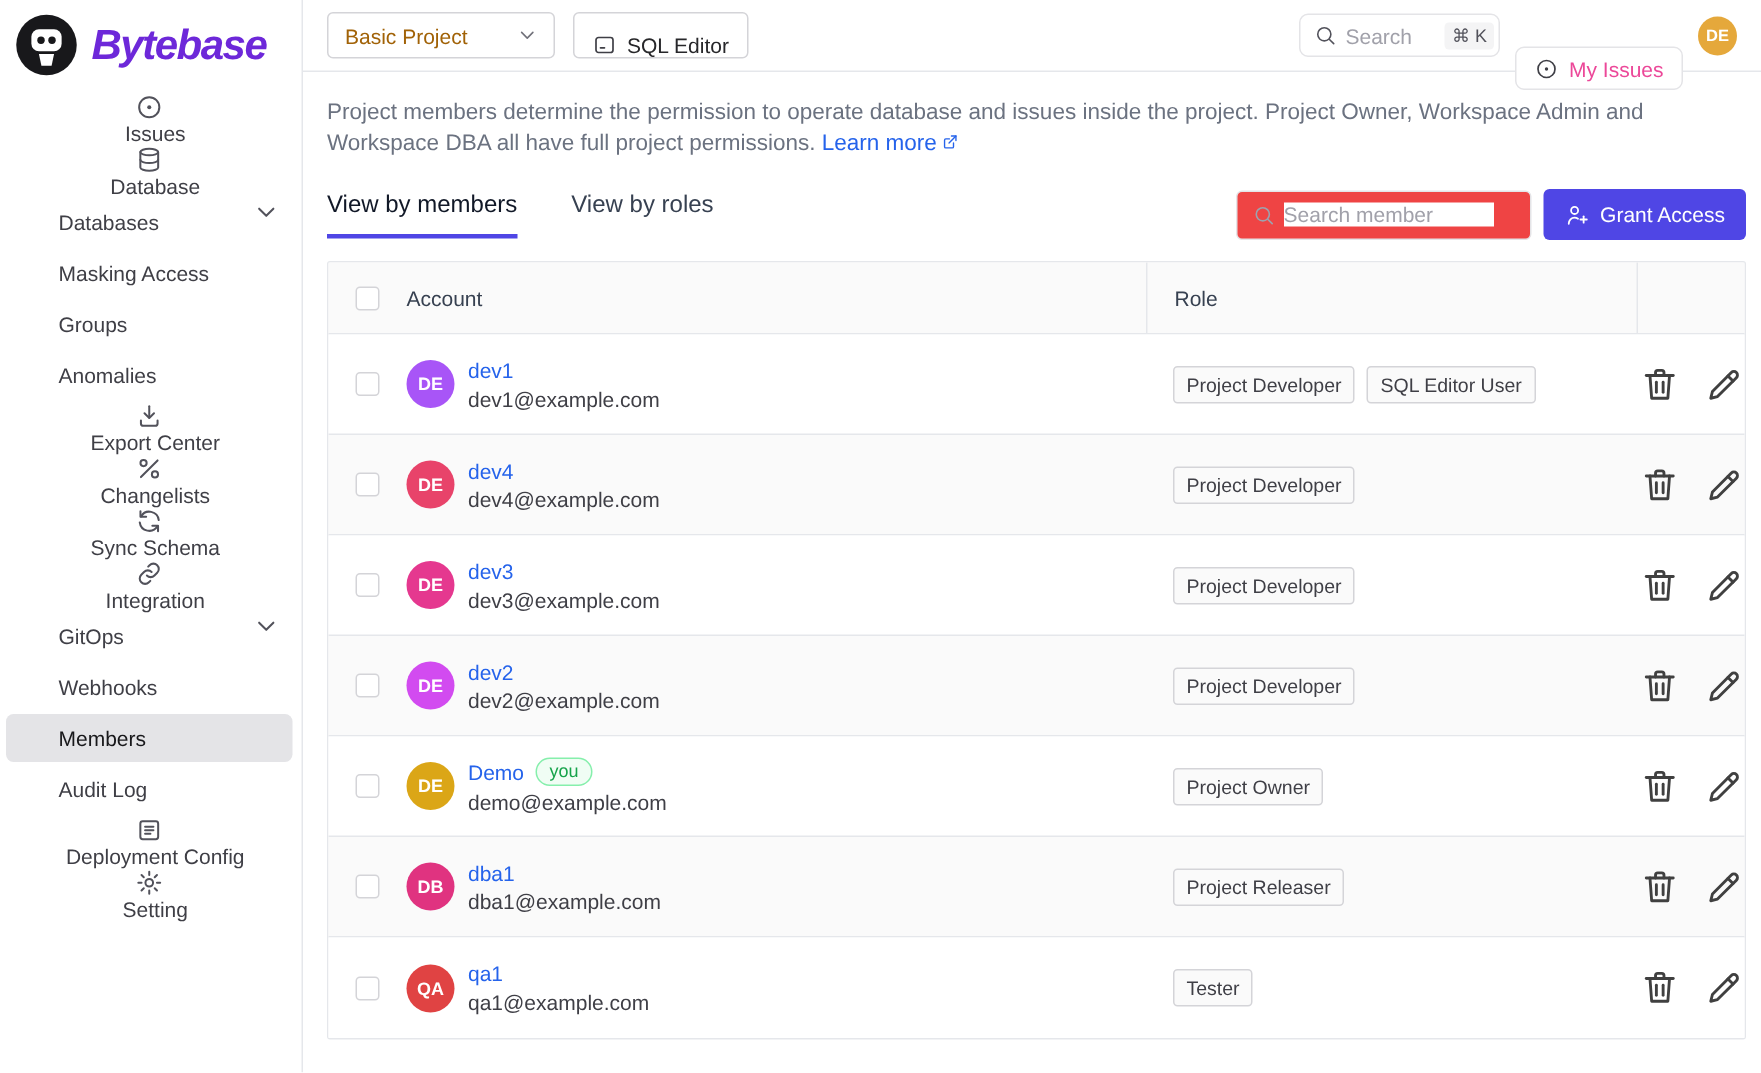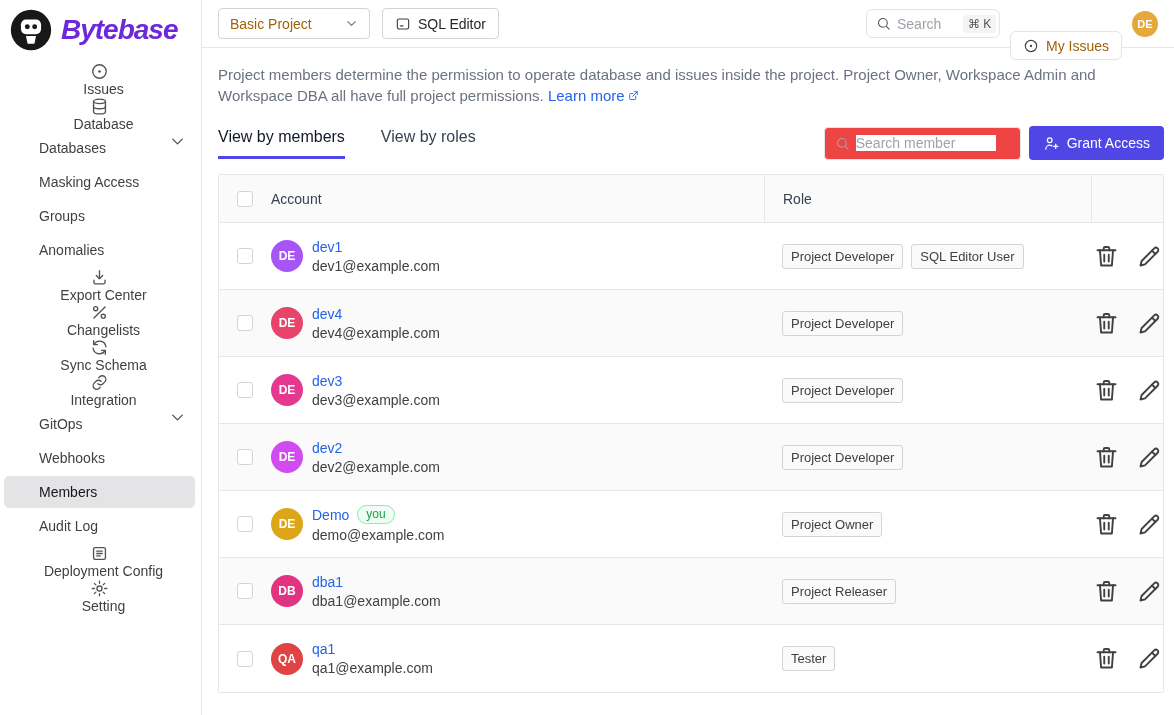--- a/index.html
+++ b/index.html
@@ -23,32 +23,32 @@
   .nav-chevron svg { display:block; }
 
   .icn svg { width:100%; height:100%; display:block; fill:none; stroke:currentColor; stroke-width:1.7; stroke-linecap:round; stroke-linejoin:round; }
 
   
   .main { flex:1; display:flex; flex-direction:column; min-width:0; }
   .topbar { height:48px; flex:0 0 48px; border-bottom:1px solid #e5e7eb; display:flex; align-items:center; padding:0 16px; gap:12px; }
   .proj-select { display:flex; align-items:center; justify-content:space-between; width:152px; height:31px; border:1px solid #d4d4d8;
     border-radius:4px; padding:0 10px 0 11px; font-size:14px; color:#a16207; background:#fff; cursor:pointer; }
   .proj-select .icn { width:15px; height:15px; color:#71717a; }
-  .btn-plain { display:flex; align-items:center; gap:7px; height:31px; border:1px solid #d4d4d8; border-radius:4px; background:#fff;
+  .btn-plain { display:flex; align-items:flex-end; gap:7px; height:31px; border:1px solid #d4d4d8; border-radius:4px; background:#fff;
     padding:0 12px; font-size:14px; color:#27272a; cursor:pointer; font-family:inherit; }
   .btn-plain .icn { width:16px; height:16px; color:#3f3f46; }
   .topbar-right { margin-left:auto; display:flex; align-items:center; gap:10px; }
   .searchbox { display:flex; align-items:center; gap:6px; width:134px; height:29px; border:1px solid #e4e4e7; border-radius:6px;
     background:#fff; padding:0 5px 0 9px; }
   .searchbox .icn { width:15px; height:15px; color:#52525b; flex:0 0 15px; }
   .searchbox input { border:none; outline:none; width:60px; font-size:14px; color:#27272a; font-family:inherit; }
   .searchbox input::placeholder { color:#a1a1aa; }
   .kbd { font-size:12px; color:#52525b; background:#f4f4f5; border-radius:3px; padding:2px 5px; white-space:nowrap; }
   .my-issues { display:flex; align-items:center; gap:7px; height:29px; border:1px solid #e4e4e7; border-radius:6px; background:#fff;
-    padding:0 12px; font-size:14px; color:#a16207; cursor:pointer; font-family:inherit;margin-top:44px; }
+    padding:0 12px; font-size:14px; color:#ec4899; cursor:pointer; font-family:inherit;margin-top:44px; }
   .my-issues .icn { width:16px; height:16px; color:#3f3f46; }
   .avatar-top { width:26px; height:26px; border-radius:50%; color:#fff; font-size:11px; font-weight:700;
     display:flex; align-items:center; justify-content:center; cursor:pointer; }
 
   .content { padding:16px 12px 0 16px; }
   .desc { font-size:15px; line-height:21px; color:#6b7280; max-width:946px; }
   .learn-more { color:#2563eb; text-decoration:none; }
   .ext-icn { display:inline-block; width:13px; height:13px; color:#2563eb; vertical-align:-1px; margin-left:2px; }
 
   .ctrl-row { margin-top:20px; display:flex; align-items:center; width:946px; }

